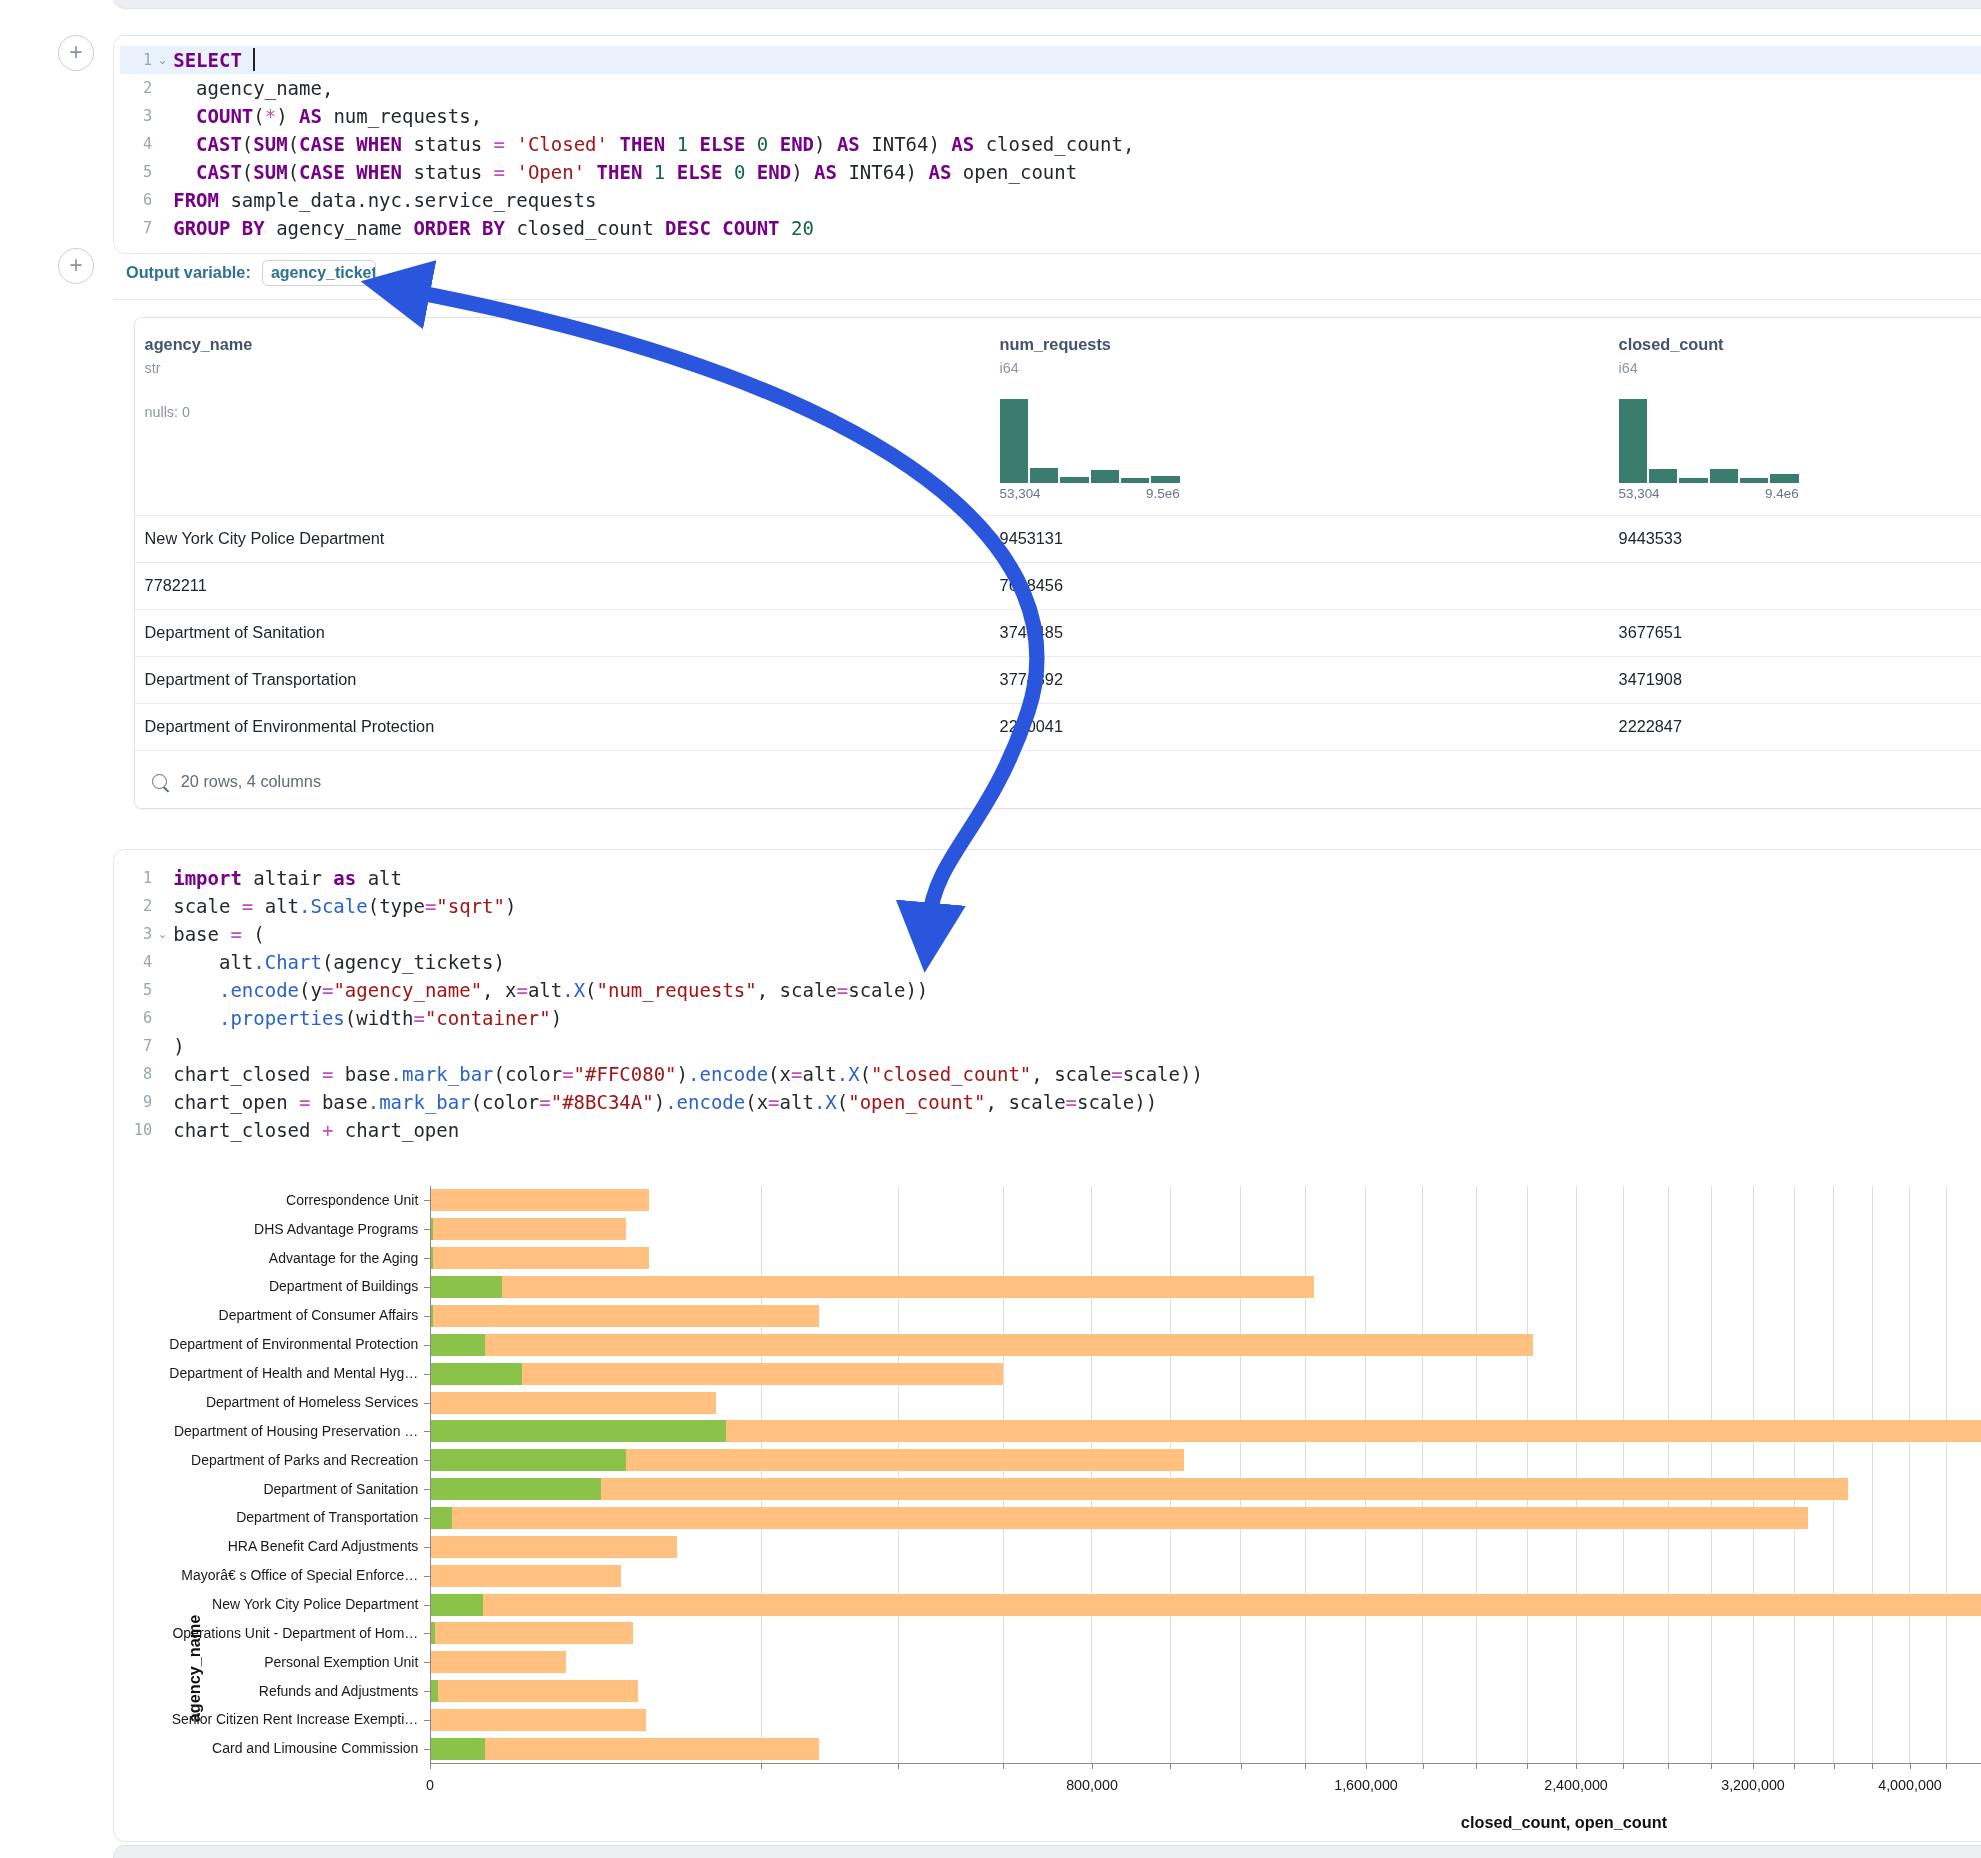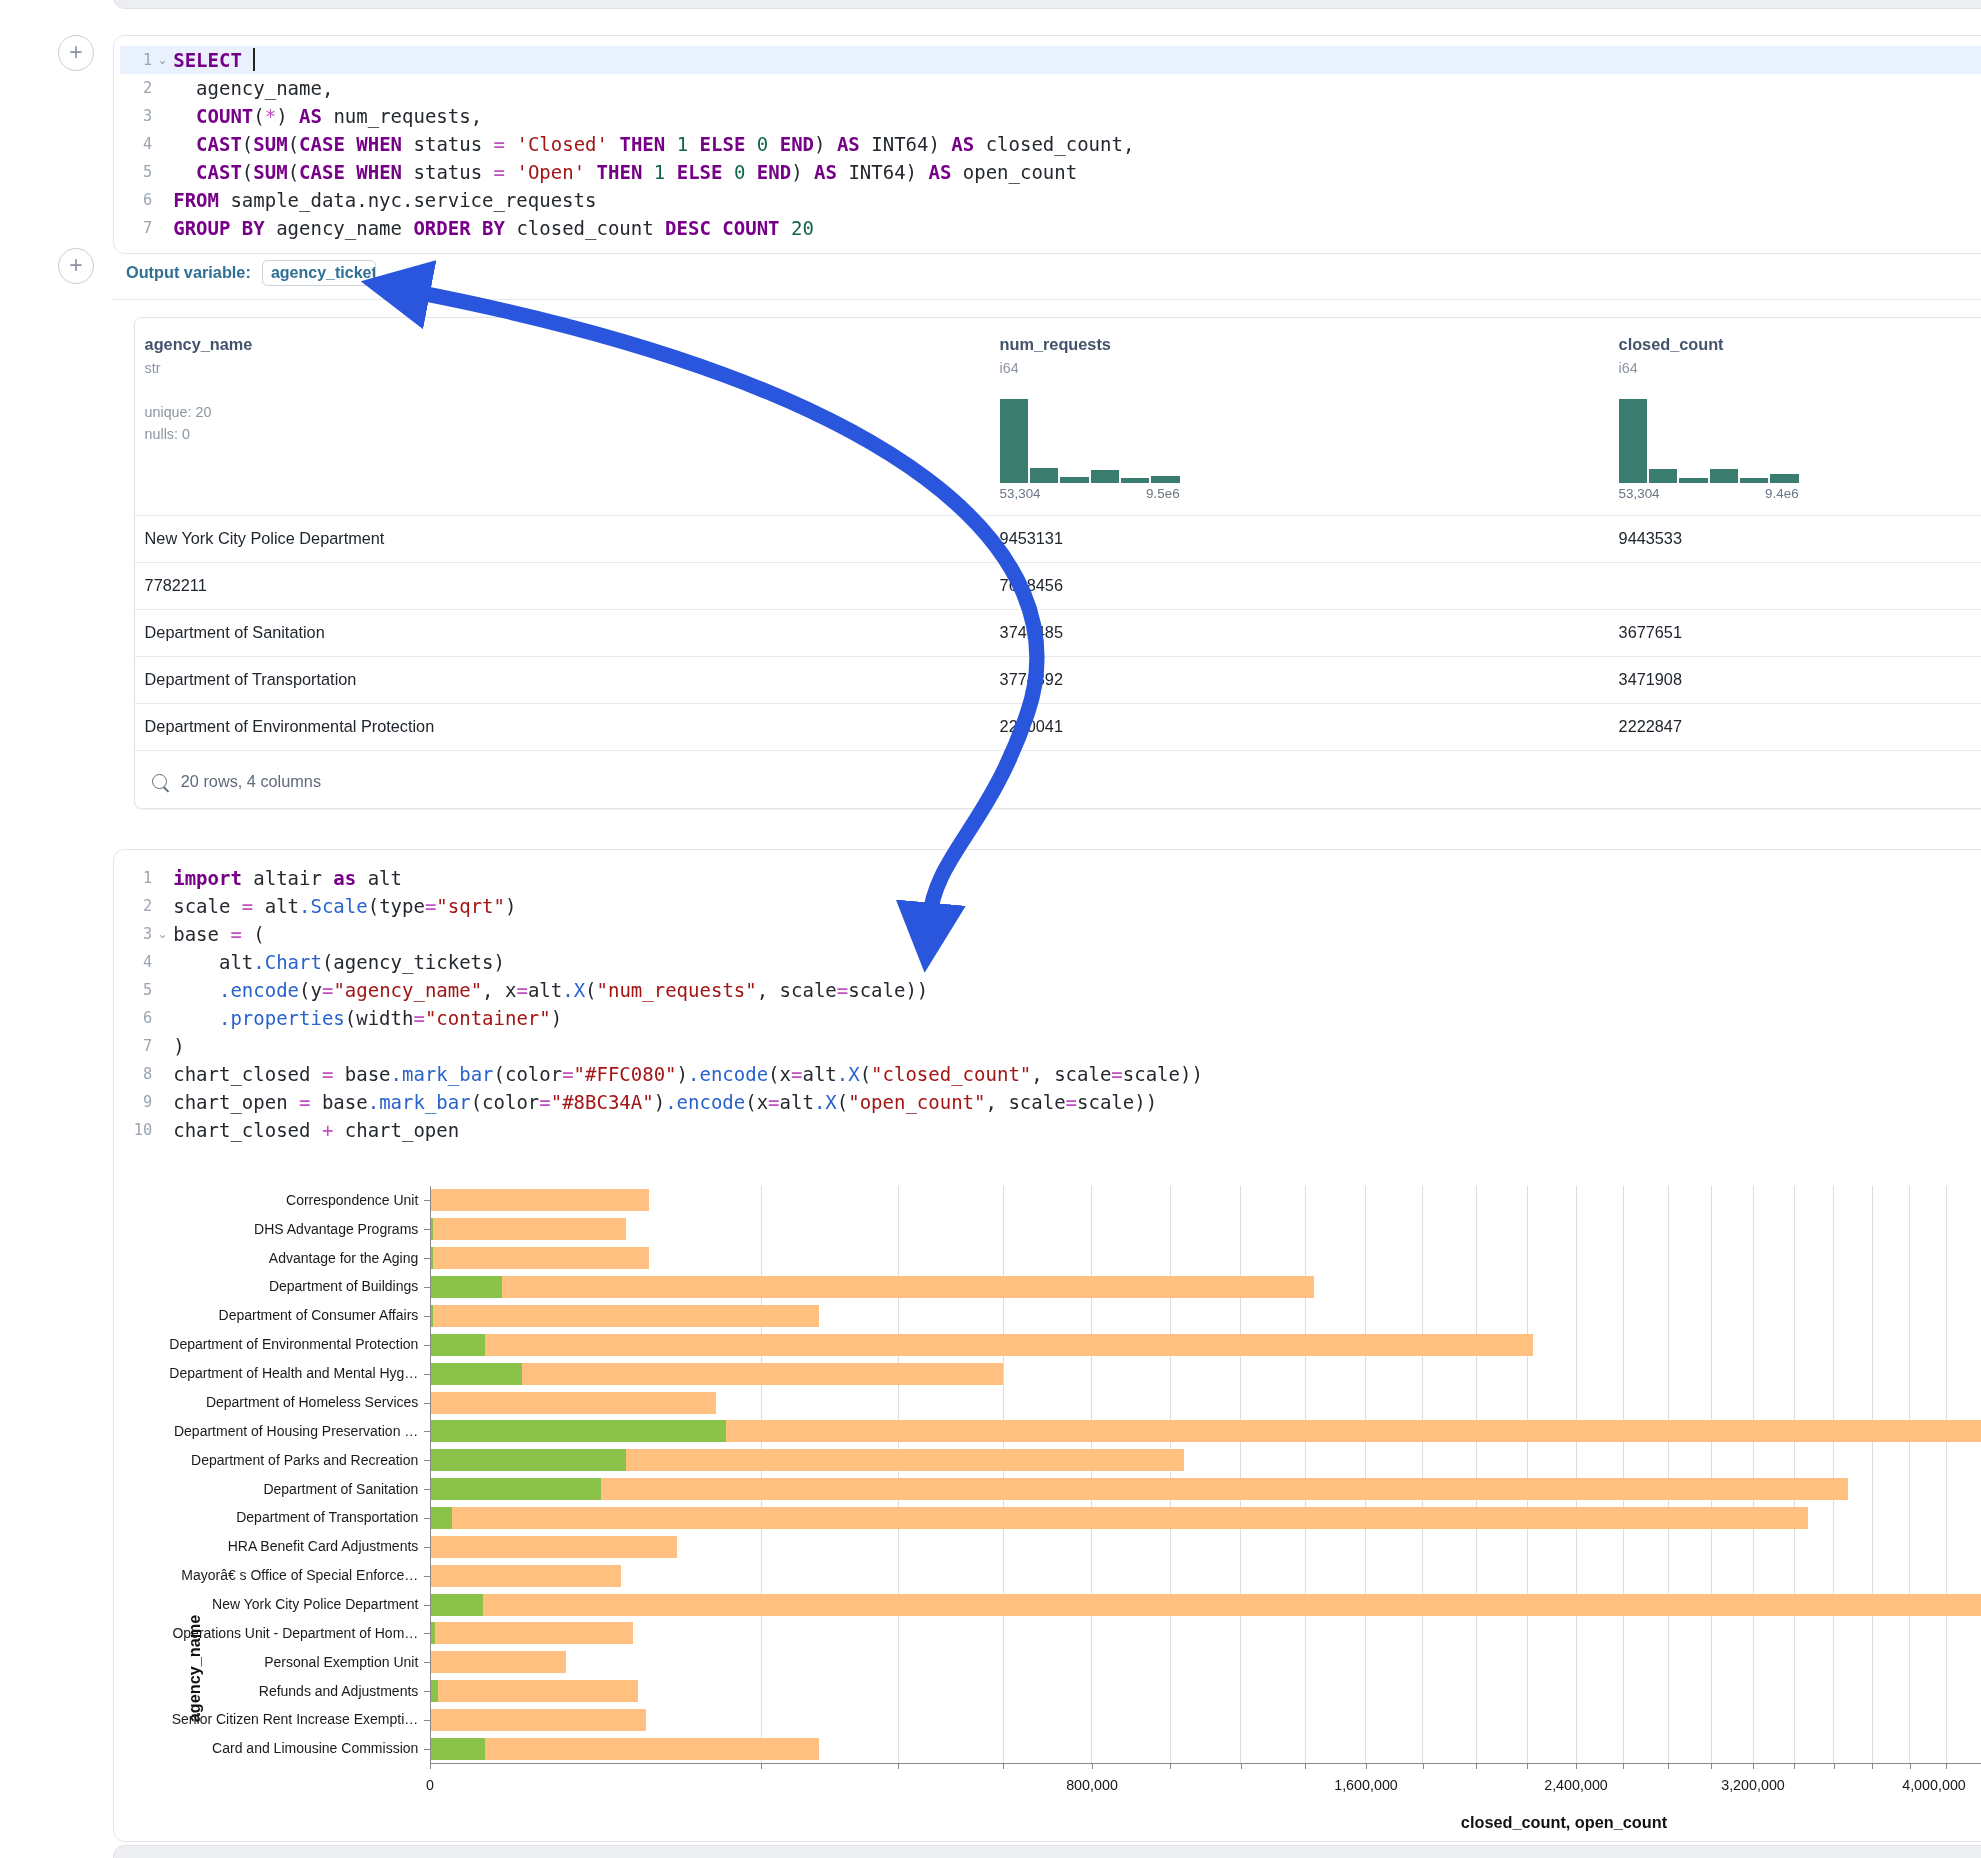--- a/index.html
+++ b/index.html
@@ -122,21 +122,20 @@
   <span id="outvar-chip">agency_tickets</span>
 </div>
 <div id="outvar-divider"></div>
 
 <div class="card" id="table-card">
   <div class="tgrid" id="table-head">
       <div class="thead">
         <div class="colname">agency_name</div>
         <div class="coltype">str</div>
         <div class="colstats">
-          <div>unique: 20</div>
           <div>nulls: 0</div>
         </div>
       </div>
       <div class="thead">
         <div class="colname">num_requests</div>
         <div class="coltype">i64</div>
         <div class="hist">
           <div class="bar" style="height: 100%;"></div>
           <div class="bar" style="height: 17%;"></div>
           <div class="bar" style="height: 7%;"></div>
@@ -373,21 +372,21 @@
       <div class="ytick" style="left: 310px; top: 534px;"></div>
       <div class="ylab" style="left: -6.7px; top: 554px;">Card and Limousine Commission</div>
       <div class="ytick" style="left: 310px; top: 563px;"></div>
       <div id="xaxis-line" style="left: 316px; top: 577px; width: 1552px;"></div>
       <div id="yaxis-line" style="left: 316px; top: 0px; height: 577px;"></div>
       <div class="xticklab" style="left: 316px; top: 591px;">0</div>
       <div class="xticklab" style="left: 978px; top: 591px;">800,000</div>
       <div class="xticklab" style="left: 1252px; top: 591px;">1,600,000</div>
       <div class="xticklab" style="left: 1462px; top: 591px;">2,400,000</div>
       <div class="xticklab" style="left: 1639px; top: 591px;">3,200,000</div>
-      <div class="xticklab" style="left: 1796px; top: 591px; margin-left: 24px;">4,000,000</div>
+      <div class="xticklab" style="left: 1796px; top: 591px;">4,000,000</div>
       <div class="axis-title" style="left: 1450px; top: 627px; transform: translateX(-50%);">closed_count, open_count</div>
       <div style="position: absolute; left: -7.6px; top: 184px;">
         <div class="axis-title" style="left: -17px; top: 289px; transform: rotate(-90deg); transform-origin: center center; width: 210px; text-align: center; position: absolute;">agency_name</div>
       </div>
     </div>
 </div>
 
 <svg id="arrow-svg" width="1982" height="1858" viewBox="0 0 2073 1944">
   <defs>
     <marker id="ah" markerWidth="4.6" markerHeight="4.6" refX="1.1" refY="2.3" orient="auto-start-reverse">

